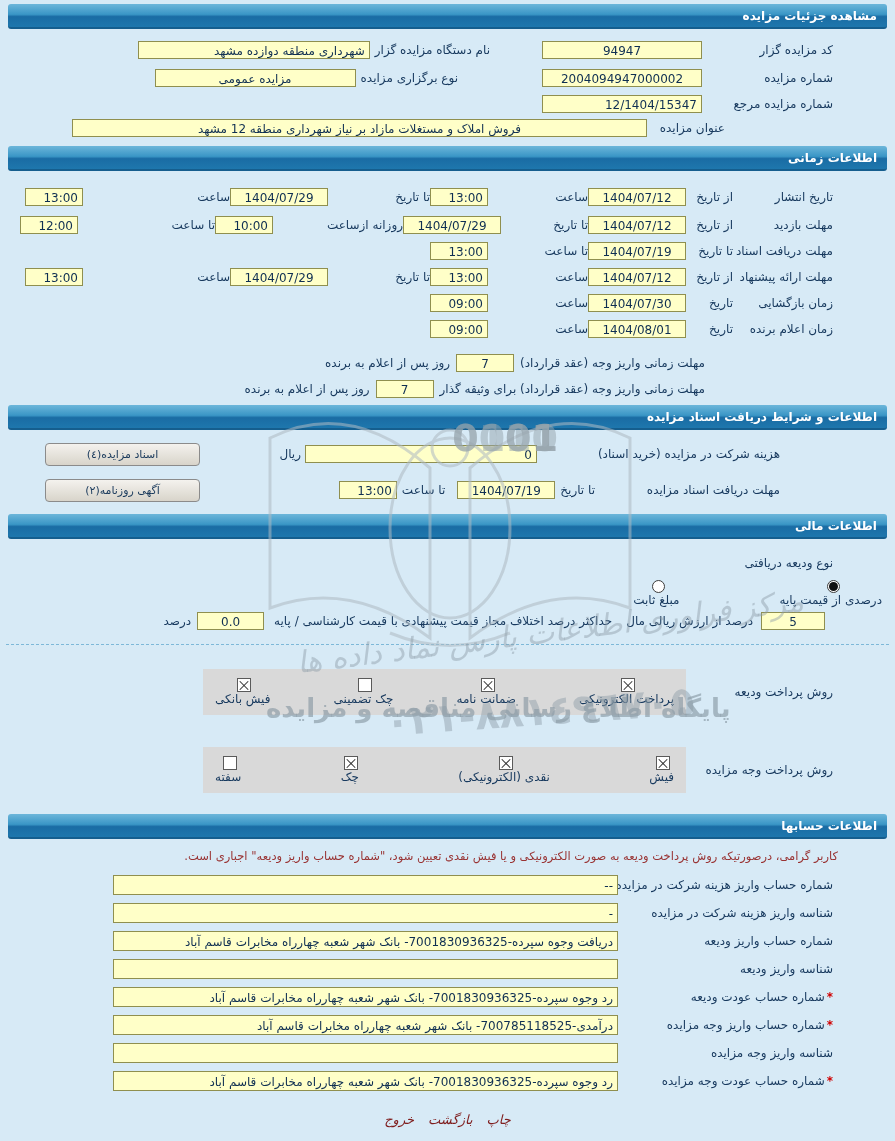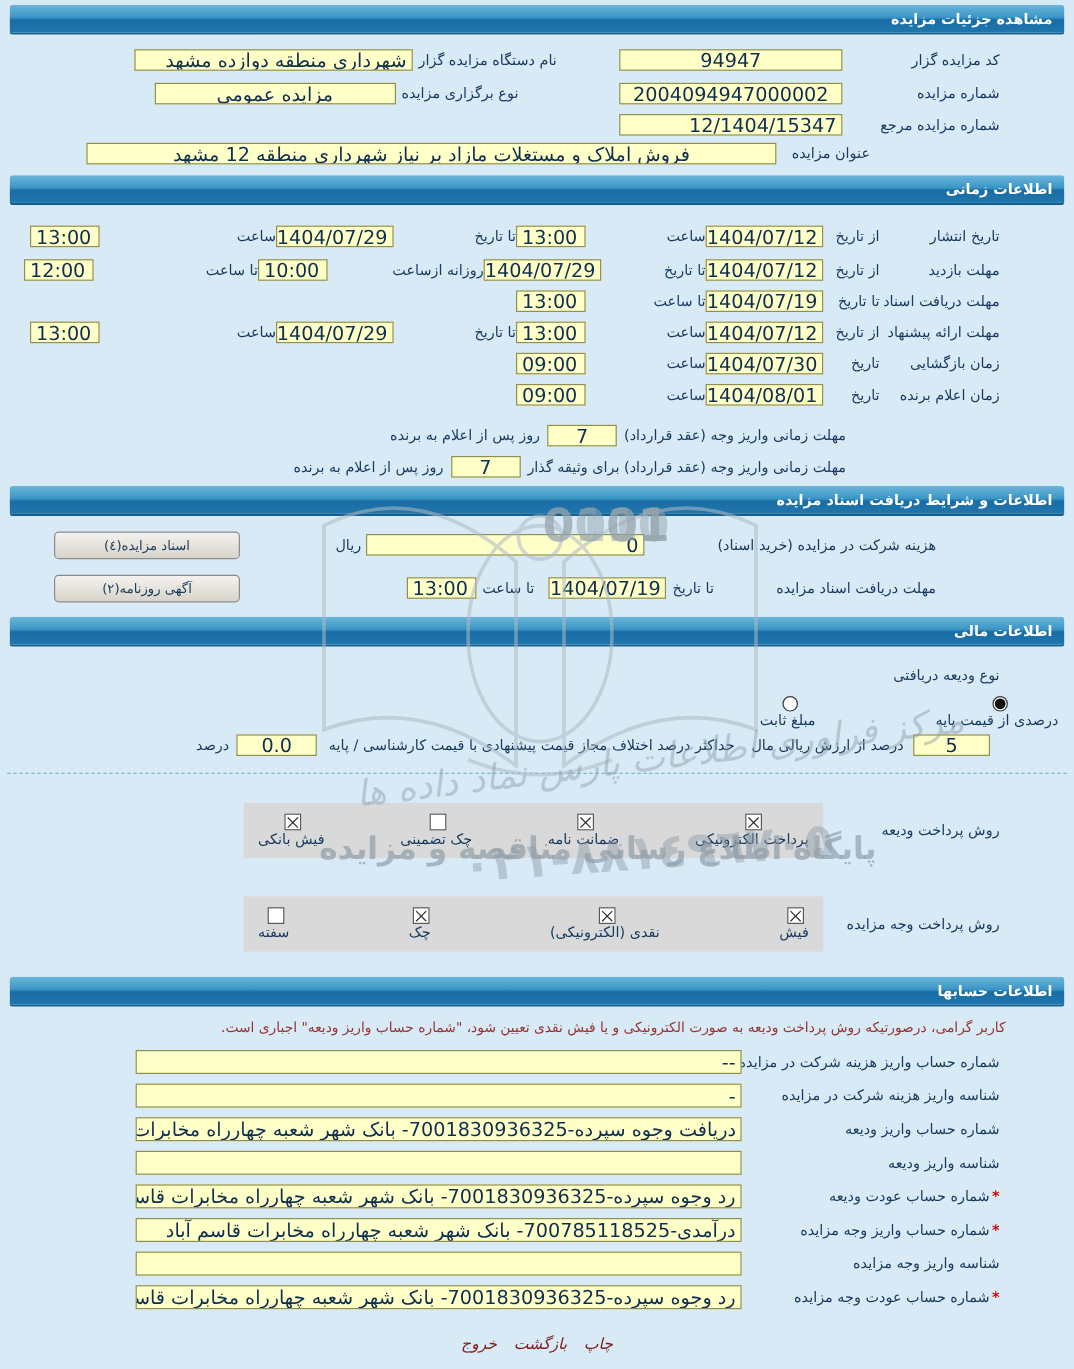--- a/index.html
+++ b/index.html
@@ -7,30 +7,30 @@
   .page{position:relative;width:895px;height:1141px;overflow:hidden;background:#d7eaf6;}
   .content{position:relative;z-index:1;}
   
   .bar{height:25px;line-height:25px;margin:0 8px;background:linear-gradient(180deg,#6cb6da 0%,#3a96c6 45%,#1a6ca4 55%,#1e77ad 100%);
        border-radius:3px;color:#fff;font-weight:bold;font-size:12px;padding:0 10px;box-sizing:border-box;
        border-bottom:2px solid #155e8e;}
   
   .row{display:flex;align-items:center;}
   .lbl{color:#17395e;white-space:nowrap;}
   .inp{background:#ffffc8;border:1px solid #8f8f4f;height:18px;line-height:18px;padding:0 4px;box-sizing:border-box;
-       color:#0f2f52;overflow:hidden;white-space:nowrap;font-size:16px;}
+       color:#0f2f52;overflow:hidden;white-space:nowrap;font-size:12px;}
   .center{text-align:center;}
   .date{width:98px;text-align:center;}
-  .time{width:58px;text-align:left;}
+  .time{width:58px;text-align:right;}
   .fl{margin-left:5px;white-space:nowrap;}
   .g{display:flex;align-items:center;justify-content:space-between;}
   
   .grow{margin:0 62px 0 8px;height:20px;}
   .grow .rl{width:131px;}
-  .grow .rv{width:186px;}
+  .grow .rv{width:160px;}
   .pair-gap{width:52px;}
   .lv1{width:232px;} .lv2{width:201px;}
   .trow{margin-right:62px;height:20px;}
   .tl{width:100px;white-space:nowrap;}
   .prow{margin-right:190px;height:20px;}
   .prow .inp{width:58px;text-align:center;margin:0 6px;}
   .btn{margin-right:auto;width:155px;height:23px;line-height:21px;text-align:center;color:#1a3a5c;font-size:11px;
        background:linear-gradient(180deg,#f4f2ee,#d8d4ca);border:1px solid #8b8b8b;border-radius:4px;box-sizing:border-box;cursor:pointer;}
   .docrow{margin:0 115px 0 45px;height:24px;}
   .doclbl{width:187px;}

